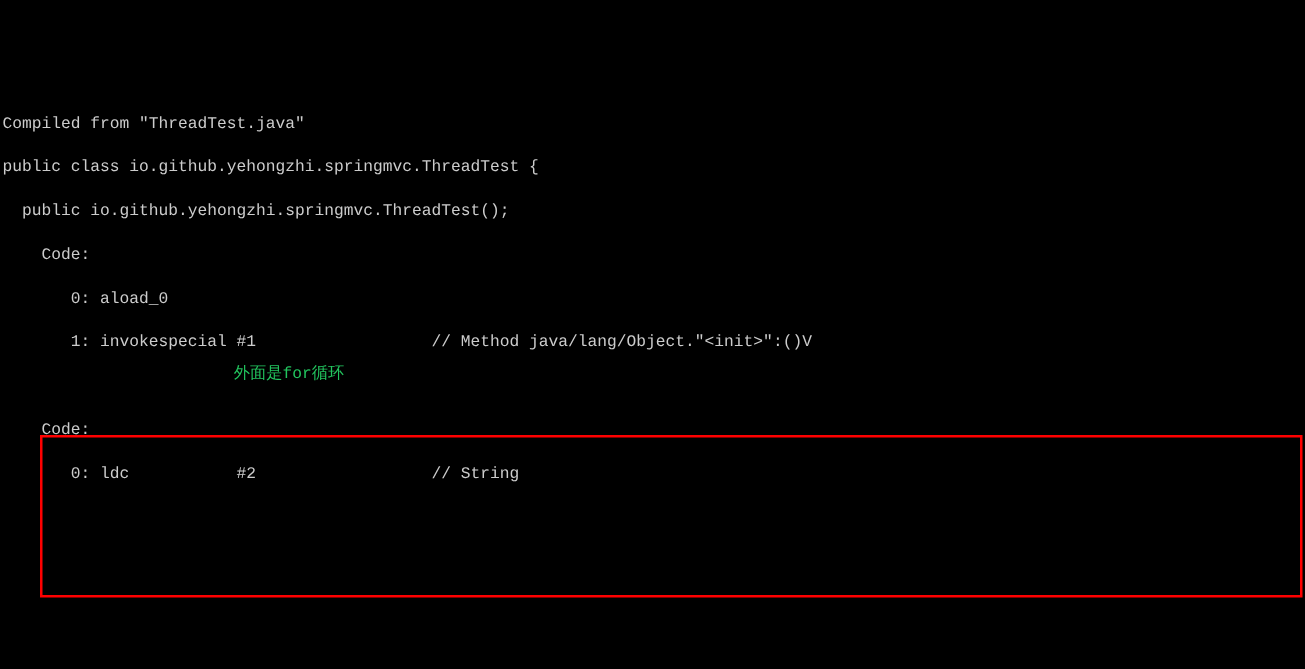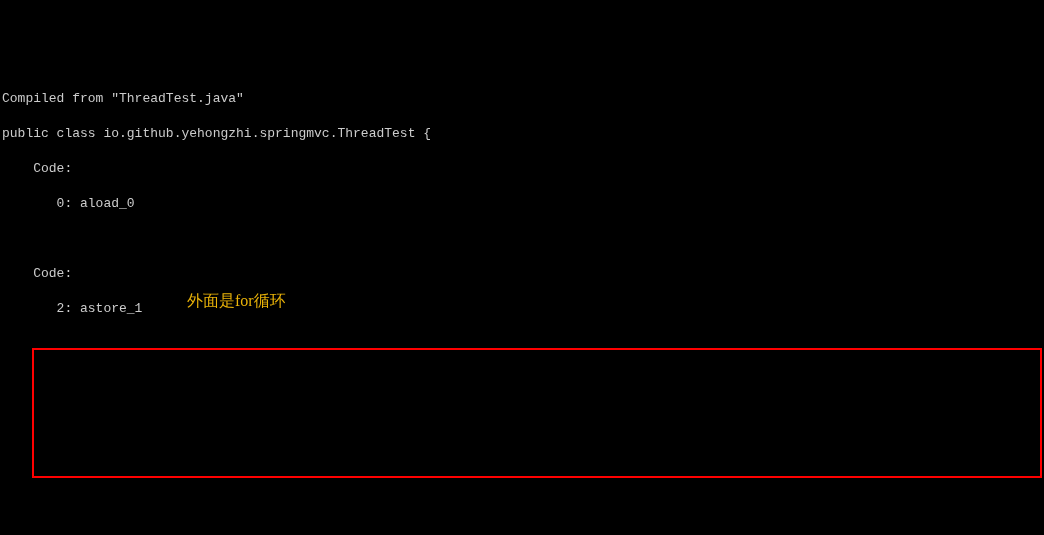--- a/index.html
+++ b/index.html
@@ -16,47 +16,49 @@
       padding: 2px;
       width: 1044px;
       height: 535px;
       overflow: hidden;
       white-space: pre;
     }
     .line {
       display: block;
     }
     .annotation-red {
-      color: #eab308;
-      font-family: Liberation Serif, serif;
-      font-size: 16px;
+      color: #22c55e;
+      font-family: Liberation Mono, monospace;
+      font-size: 13px;
       position: absolute;
     }
     .red-box {
       position: absolute;
       border: 2px solid #ff0000;
       pointer-events: none;
     }
     .container {
       position: relative;
     }
   </style>
 </head>
 <body>
 
 
 
 <div class="container">
 <span class="line">Compiled from "ThreadTest.java"</span>
 <span class="line">public class io.github.yehongzhi.springmvc.ThreadTest {</span>
+<span class="line">  public io.github.yehongzhi.springmvc.ThreadTest();</span>
 <span class="line">    Code:</span>
 <span class="line">       0: aload_0</span>
+<span class="line">       1: invokespecial #1                  // Method java/lang/Object."&lt;init&gt;":()V</span>
 <span class="line"> </span>
 <span class="line">    Code:</span>
-<span class="line">       2: astore_1</span>
+<span class="line">       0: ldc           #2                  // String</span>
 
 
 
 
 
 
 
 
 
 

